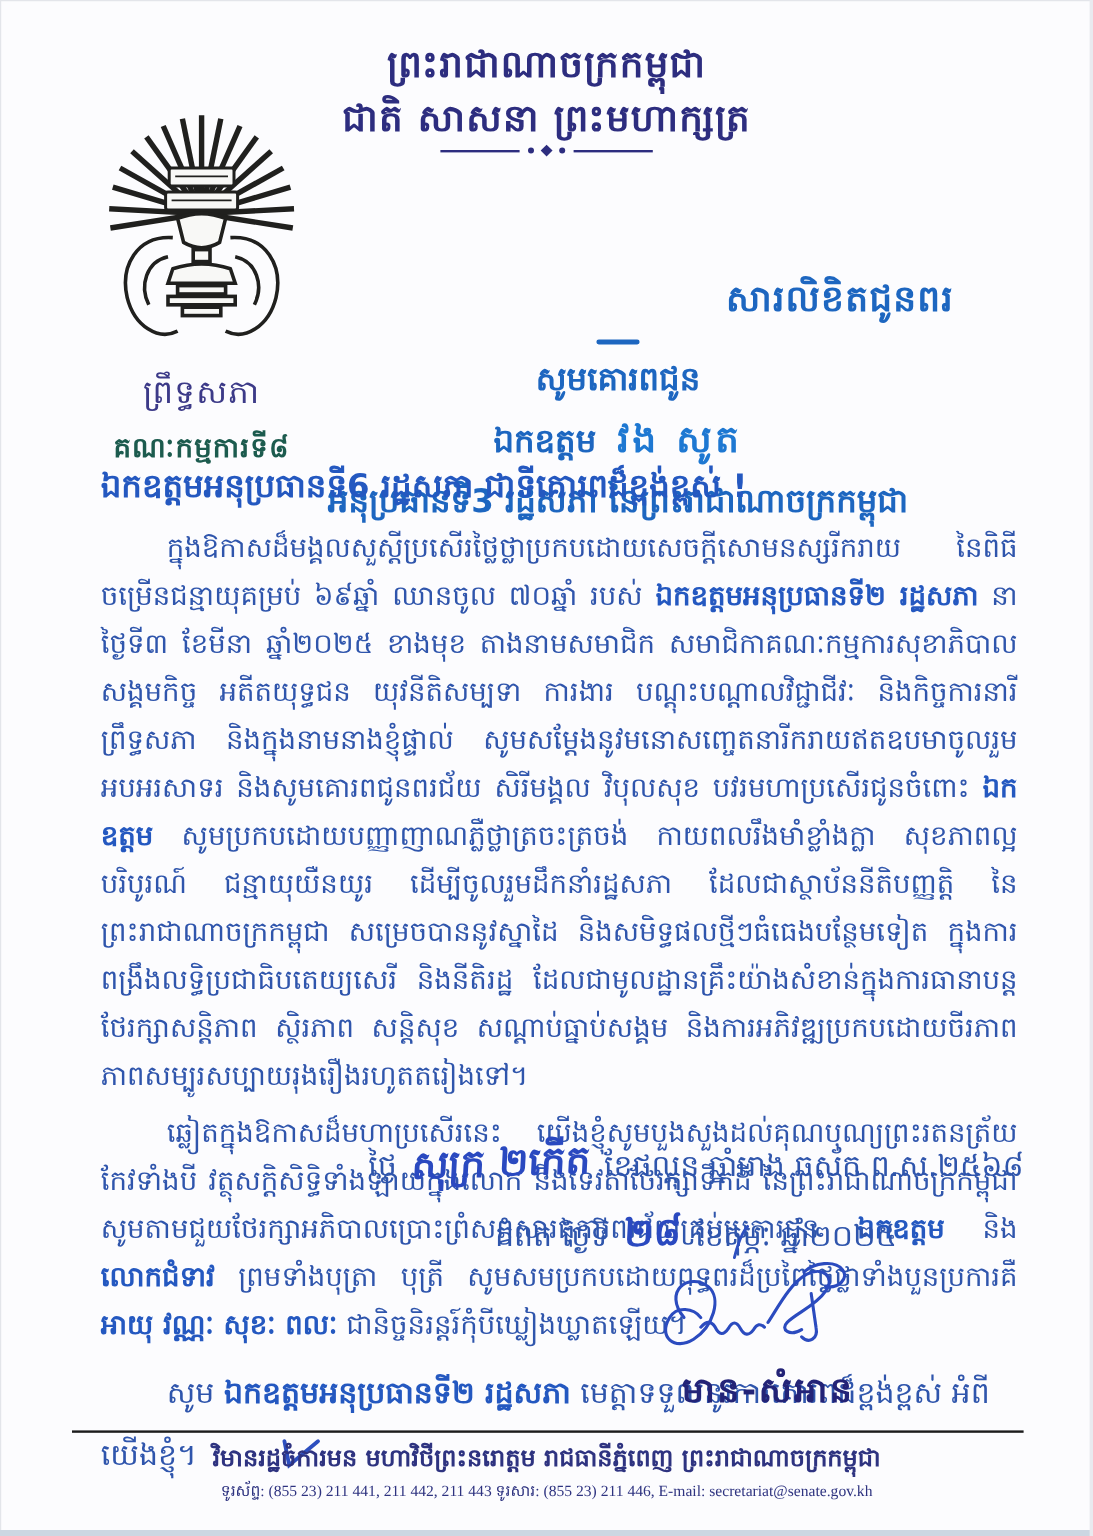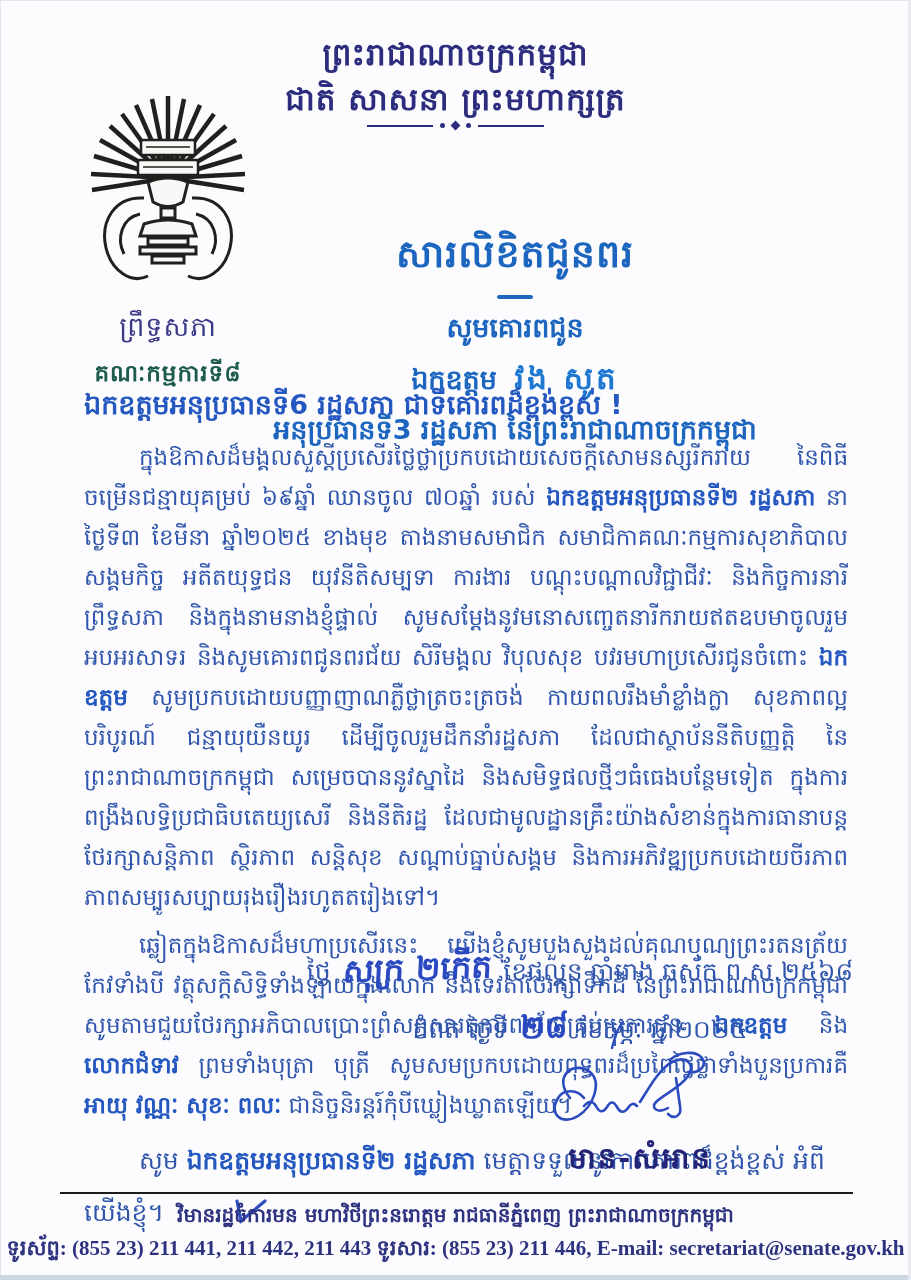--- a/index.html
+++ b/index.html
@@ -15,21 +15,21 @@
   .ornament{position:absolute; top:122px; left:0; right:0; display:flex; align-items:center; justify-content:center; gap:7px;}
   .orn-line{width:66px; height:2px; background:var(--navy,#2d2d7f);}
   .orn-dot{width:5px;height:5px;background:var(--navy,#2d2d7f);border-radius:50%;}
   .orn-diamond{width:7px;height:7px;background:var(--navy,#2d2d7f);transform:rotate(45deg);}
   
   .sender{position:absolute; top:86px; left:70px; width:196px; text-align:center;}
   .sender .inst{margin-top:8px; font-size:27px; font-weight:normal; color:var(--indigo,#3c3a88); letter-spacing:1px;}
   .sender .comm{margin-top:10px; font-size:23px; font-weight:bold; color:var(--teal,#1c5b4e); letter-spacing:1px;}
   
   .letterhead{position:absolute; top:230px; left:235px; width:560px; text-align:center; color:var(--blue,#1d66c0);}
-  .lt-title{font-size:38px; font-weight:bold; letter-spacing:1px;}
+  .lt-title{font-size:30px; font-weight:bold; letter-spacing:1px;text-align:right;}
   .lt-dash{width:36px; height:4px; border-radius:2px; background:var(--blue,#1d66c0); margin:9px auto 12px auto;}
   .lt-salute{font-size:27px; font-weight:bold;}
   .lt-name-row{margin-top:9px; font-size:27px; font-weight:bold;}
   .lt-name{font-size:31px; color:var(--brightblue,#1e78d2); letter-spacing:3px; padding-left:8px;}
   .lt-pos{margin-top:9px; font-size:27px; font-weight:bold;}
   
   .bodyflow{position:absolute; top:388px; left:84px; width:764px; color:var(--ink,#2f55ac);}
   .salutation{font-size:27px; font-weight:bold; color:var(--boldink,#2458c0); margin:0 0 10px 0;}
   p.kh{margin:0 0 8px 0; font-size:23px; line-height:40px; text-align:justify; text-indent:55px;}
   p.kh .b{font-weight:bold; color:var(--boldink,#2458c0);}
@@ -44,21 +44,21 @@
   .chairman{position:absolute; top:1020px; left:455px; width:320px; text-align:center;
     font-size:27px; font-weight:bold; color:var(--deepnavy,#232377); letter-spacing:1px;}
   .flourish{display:inline-block; vertical-align:-4px; margin-left:4px;}
   .sigwrap{position:absolute; top:1050px; left:520px; width:230px; text-align:center;}
   .signame{position:absolute; top:1140px; left:495px; width:290px; text-align:center;
     font-size:29px; font-weight:bold; color:var(--deepnavy,#232377); letter-spacing:2px;}
   
   .footrule{position:absolute; top:1192px; left:60px; right:58px; border-top:2px solid #1c1c1c;}
   .footer{position:absolute; top:1200px; left:0; right:0; text-align:center; color:var(--footnavy,#2e3380);}
   .footer .addr{font-size:20px; font-weight:bold; line-height:1.5;}
-  .footer .contact{font-size:21px; margin-top:4px; font-family:"Liberation Serif","DejaVu Serif",serif;font-weight:bold;}
+  .footer .contact{font-size:13px; margin-top:4px; font-family:"Liberation Serif","DejaVu Serif",serif;}
   .scan-edge{position:absolute; bottom:0; left:0; right:0; height:5px; background:#ccd7e2;}
   .scan-edge-r{position:absolute; top:0; bottom:0; right:0; width:3px; background:#e9eaef;}
 </style>
 </head>
 <body>
 
 <div class="page">
 
   <div class="kingdom">
     <div>ព្រះរាជាណាចក្រកម្ពុជា</div>

